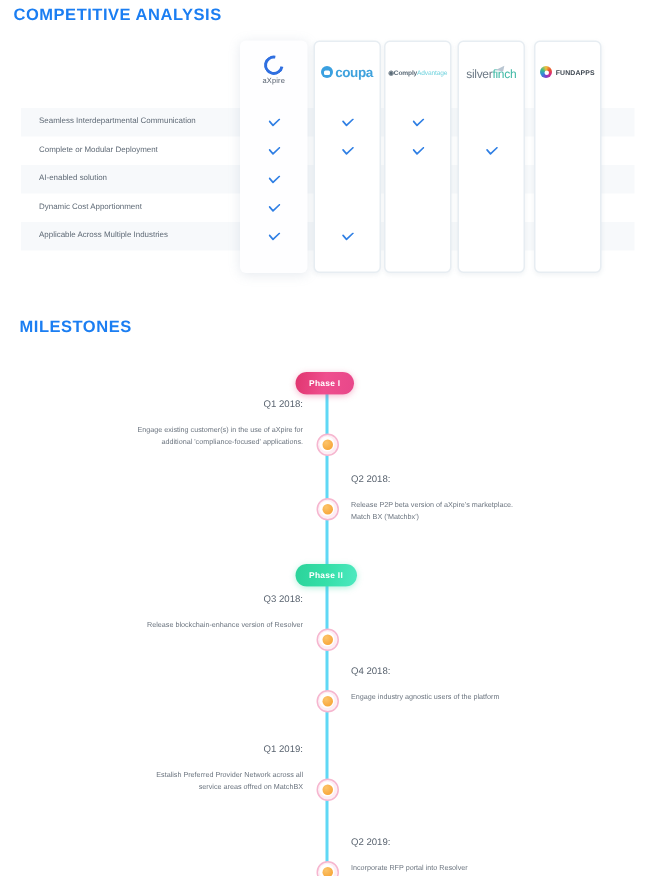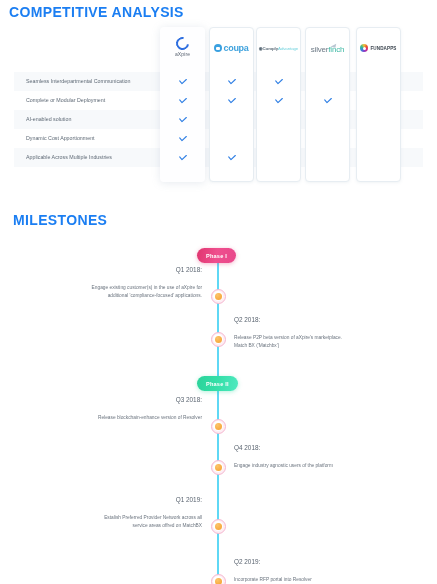--- a/index.html
+++ b/index.html
@@ -6,21 +6,21 @@
   body {
     width: 437px; height: 584px;
     background: #ffffff;
     font-family: "Liberation Sans", sans-serif;
     overflow: hidden;
     position: relative;
   }
 
   
   .section-title {
-    font-size: 14px;
+    font-size: 11px;
     font-weight: bold;
     color: #1b7ef2;
     letter-spacing: 0.35px;
   }
   #comp-title { position: absolute; left: 9px; top: 4px; }
   #mile-title { position: absolute; left: 13px; top: 212px; }
 
   
   #comp-section { position: absolute; left: 0; top: 20px; width: 437px; height: 180px; }
 

